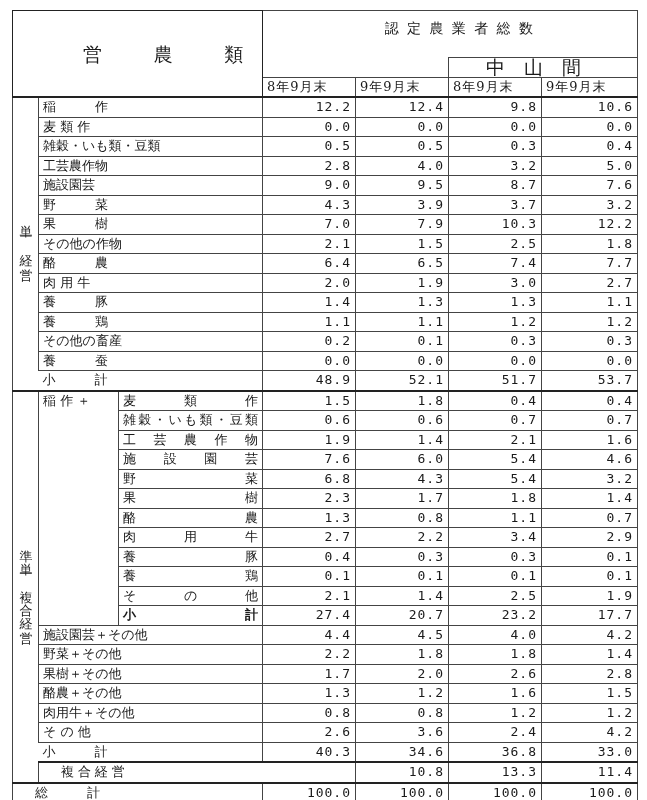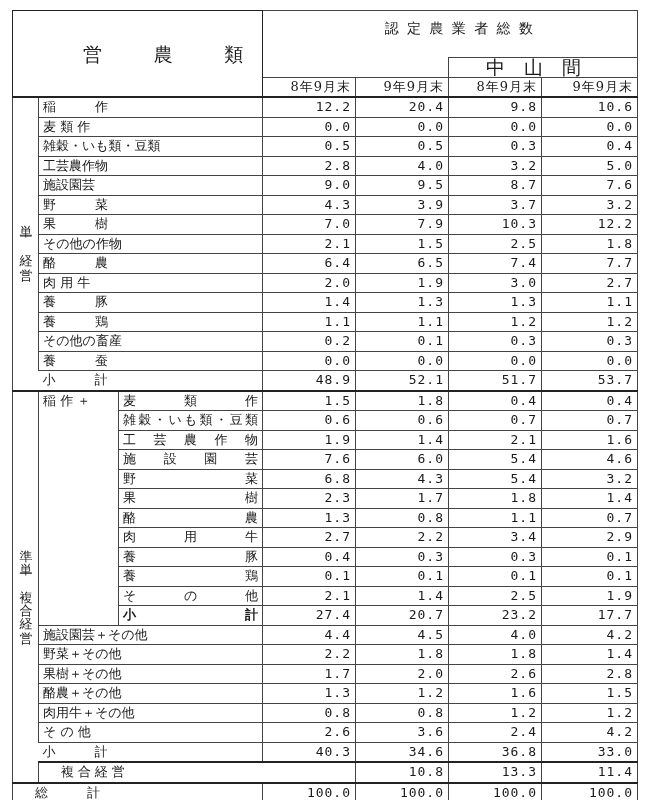--- a/index.html
+++ b/index.html
@@ -4,21 +4,21 @@
   <style>
     html, body { margin:0; padding:0; background:#ffffff; }
     body { width:647px; height:800px; position:relative; font-family:"DejaVu Serif", "Liberation Serif", serif; color:#1a1a1a; overflow:hidden; }
     .tbl { position:absolute; left:12px; top:10px; width:625px; border-collapse:collapse; table-layout:fixed; font-size:13px; }
     .tbl td { border:1px solid #444; padding:0 4px; height:18.5px; line-height:18px; white-space:nowrap; overflow:hidden; }
     .tbl .thick-top td { border-top:2px solid #222; }
     .num { text-align:right; font-family:"DejaVu Sans Mono", "Liberation Mono", monospace; font-size:13px; letter-spacing:1px; }
     .hdr-main { text-align:center; font-size:14px; letter-spacing:0.6em; vertical-align:top; padding-top:8px !important; }
     .hdr-title { text-align:left; padding-left:70px !important; letter-spacing:1.2em; font-size:19px; vertical-align:middle; }
     .hdr-sub { text-align:center; letter-spacing:1em; font-size:19px; }
-    .hdr-date { text-align:right; font-size:13px; letter-spacing:1px;border-radius:8px; }
+    .hdr-date { text-align:left; font-size:13px; letter-spacing:1px;border-radius:8px; }
     .grp { text-align:center; vertical-align:middle; writing-mode:vertical-rl; text-orientation:upright; letter-spacing:1.1em; font-size:13px; padding:0 !important; border-right:none !important; }
     .grp2 { text-align:center; vertical-align:middle; writing-mode:vertical-rl; text-orientation:upright; letter-spacing:1.05em; font-size:13px; padding:0 !important; border-right:none !important; }
     .lbl { font-size:13px; }
     .spread { text-align:justify; text-align-last:justify; }
     .lbl-tot { padding-left:22px !important;margin-left:11px; }
   </style>
 </head>
 <body>
 
 <table class="tbl">
@@ -45,21 +45,21 @@
       <td class="hdr-date">8年9月末</td>
       <td class="hdr-date">9年9月末</td>
       <td class="hdr-date">8年9月末</td>
       <td class="hdr-date">9年9月末</td>
     </tr>
 
     <tr class="thick-top">
       <td class="grp" rowspan="15">単一経営</td>
       <td class="lbl" colspan="2">稲　　　作</td>
       <td class="num">12.2</td>
-      <td class="num">20.4</td>
+      <td class="num">12.4</td>
       <td class="num">9.8</td>
       <td class="num">10.6</td>
     </tr>
     <tr>
       <td class="lbl" colspan="2">麦 類 作</td>
       <td class="num">0.0</td>
       <td class="num">0.0</td>
       <td class="num">0.0</td>
       <td class="num">0.0</td>
     </tr>

